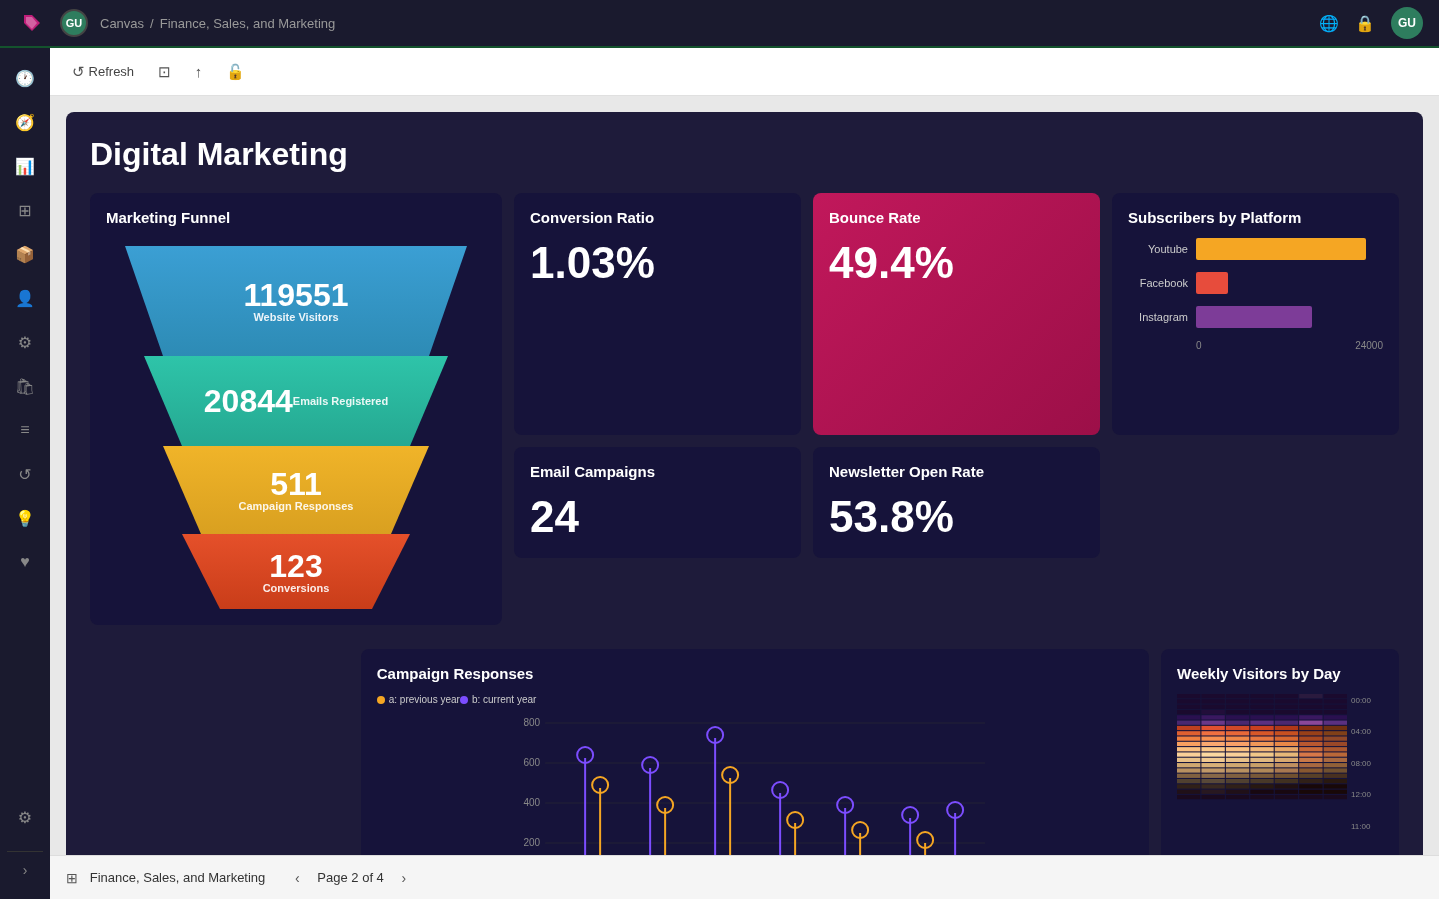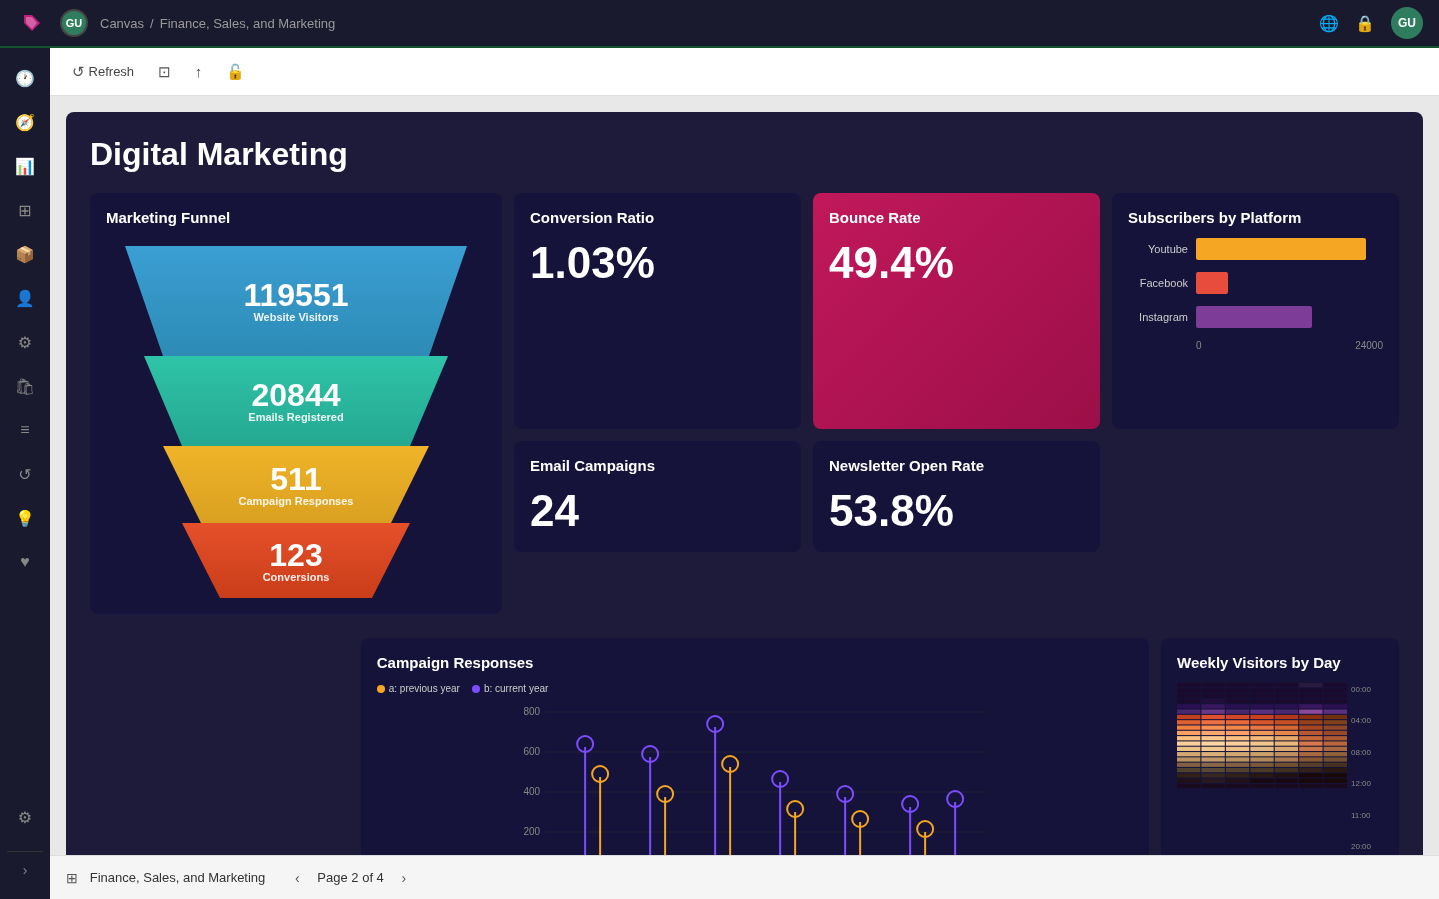--- a/index.html
+++ b/index.html
@@ -175,26 +175,26 @@
     .funnel-blue {
       background: linear-gradient(to bottom, #3b9fd4, #2d8bb5);
       clip-path: polygon(5% 0%, 95% 0%, 85% 100%, 15% 100%);
       width: 380px; height: 110px;
       display: flex; flex-direction: column; align-items: center; justify-content: center;
     }
     .funnel-teal {
       background: linear-gradient(to bottom, #2ec4a9, #25a891);
       clip-path: polygon(10% 0%, 90% 0%, 80% 100%, 20% 100%);
       width: 380px; height: 90px;
-      display: flex; flex-direction: column; align-items: center; justify-content: center;
+      display: flex; align-items: center; justify-content: center;
     }
     .funnel-yellow {
       background: linear-gradient(to bottom, #f0b429, #d9a020);
       clip-path: polygon(15% 0%, 85% 0%, 75% 100%, 25% 100%);
-      width: 380px; height: 77px;
+      width: 380px; height: 88px;
       display: flex; flex-direction: column; align-items: center; justify-content: center;
     }
     .funnel-orange {
       background: linear-gradient(to bottom, #e5502a, #c93d19);
       clip-path: polygon(20% 0%, 80% 0%, 70% 100%, 30% 100%);
       width: 380px; height: 75px;
       display: flex; flex-direction: column; align-items: center; justify-content: center;
     }
     .funnel-number {
       color: white;
@@ -286,21 +286,20 @@
       position: relative;
       height: 200px;
       margin-top: 8px;
     }
     .chart-svg {
       width: 100%;
       height: 100%;
     }
     .chart-legend {
       display: flex;
-      gap: 12px;
       margin-bottom: 4px;
     }
     .legend-item {
       display: flex;
       align-items: center;
       gap: 4px;
       font-size: 10px;
       color: #ccc;
     }
     .legend-dot {

